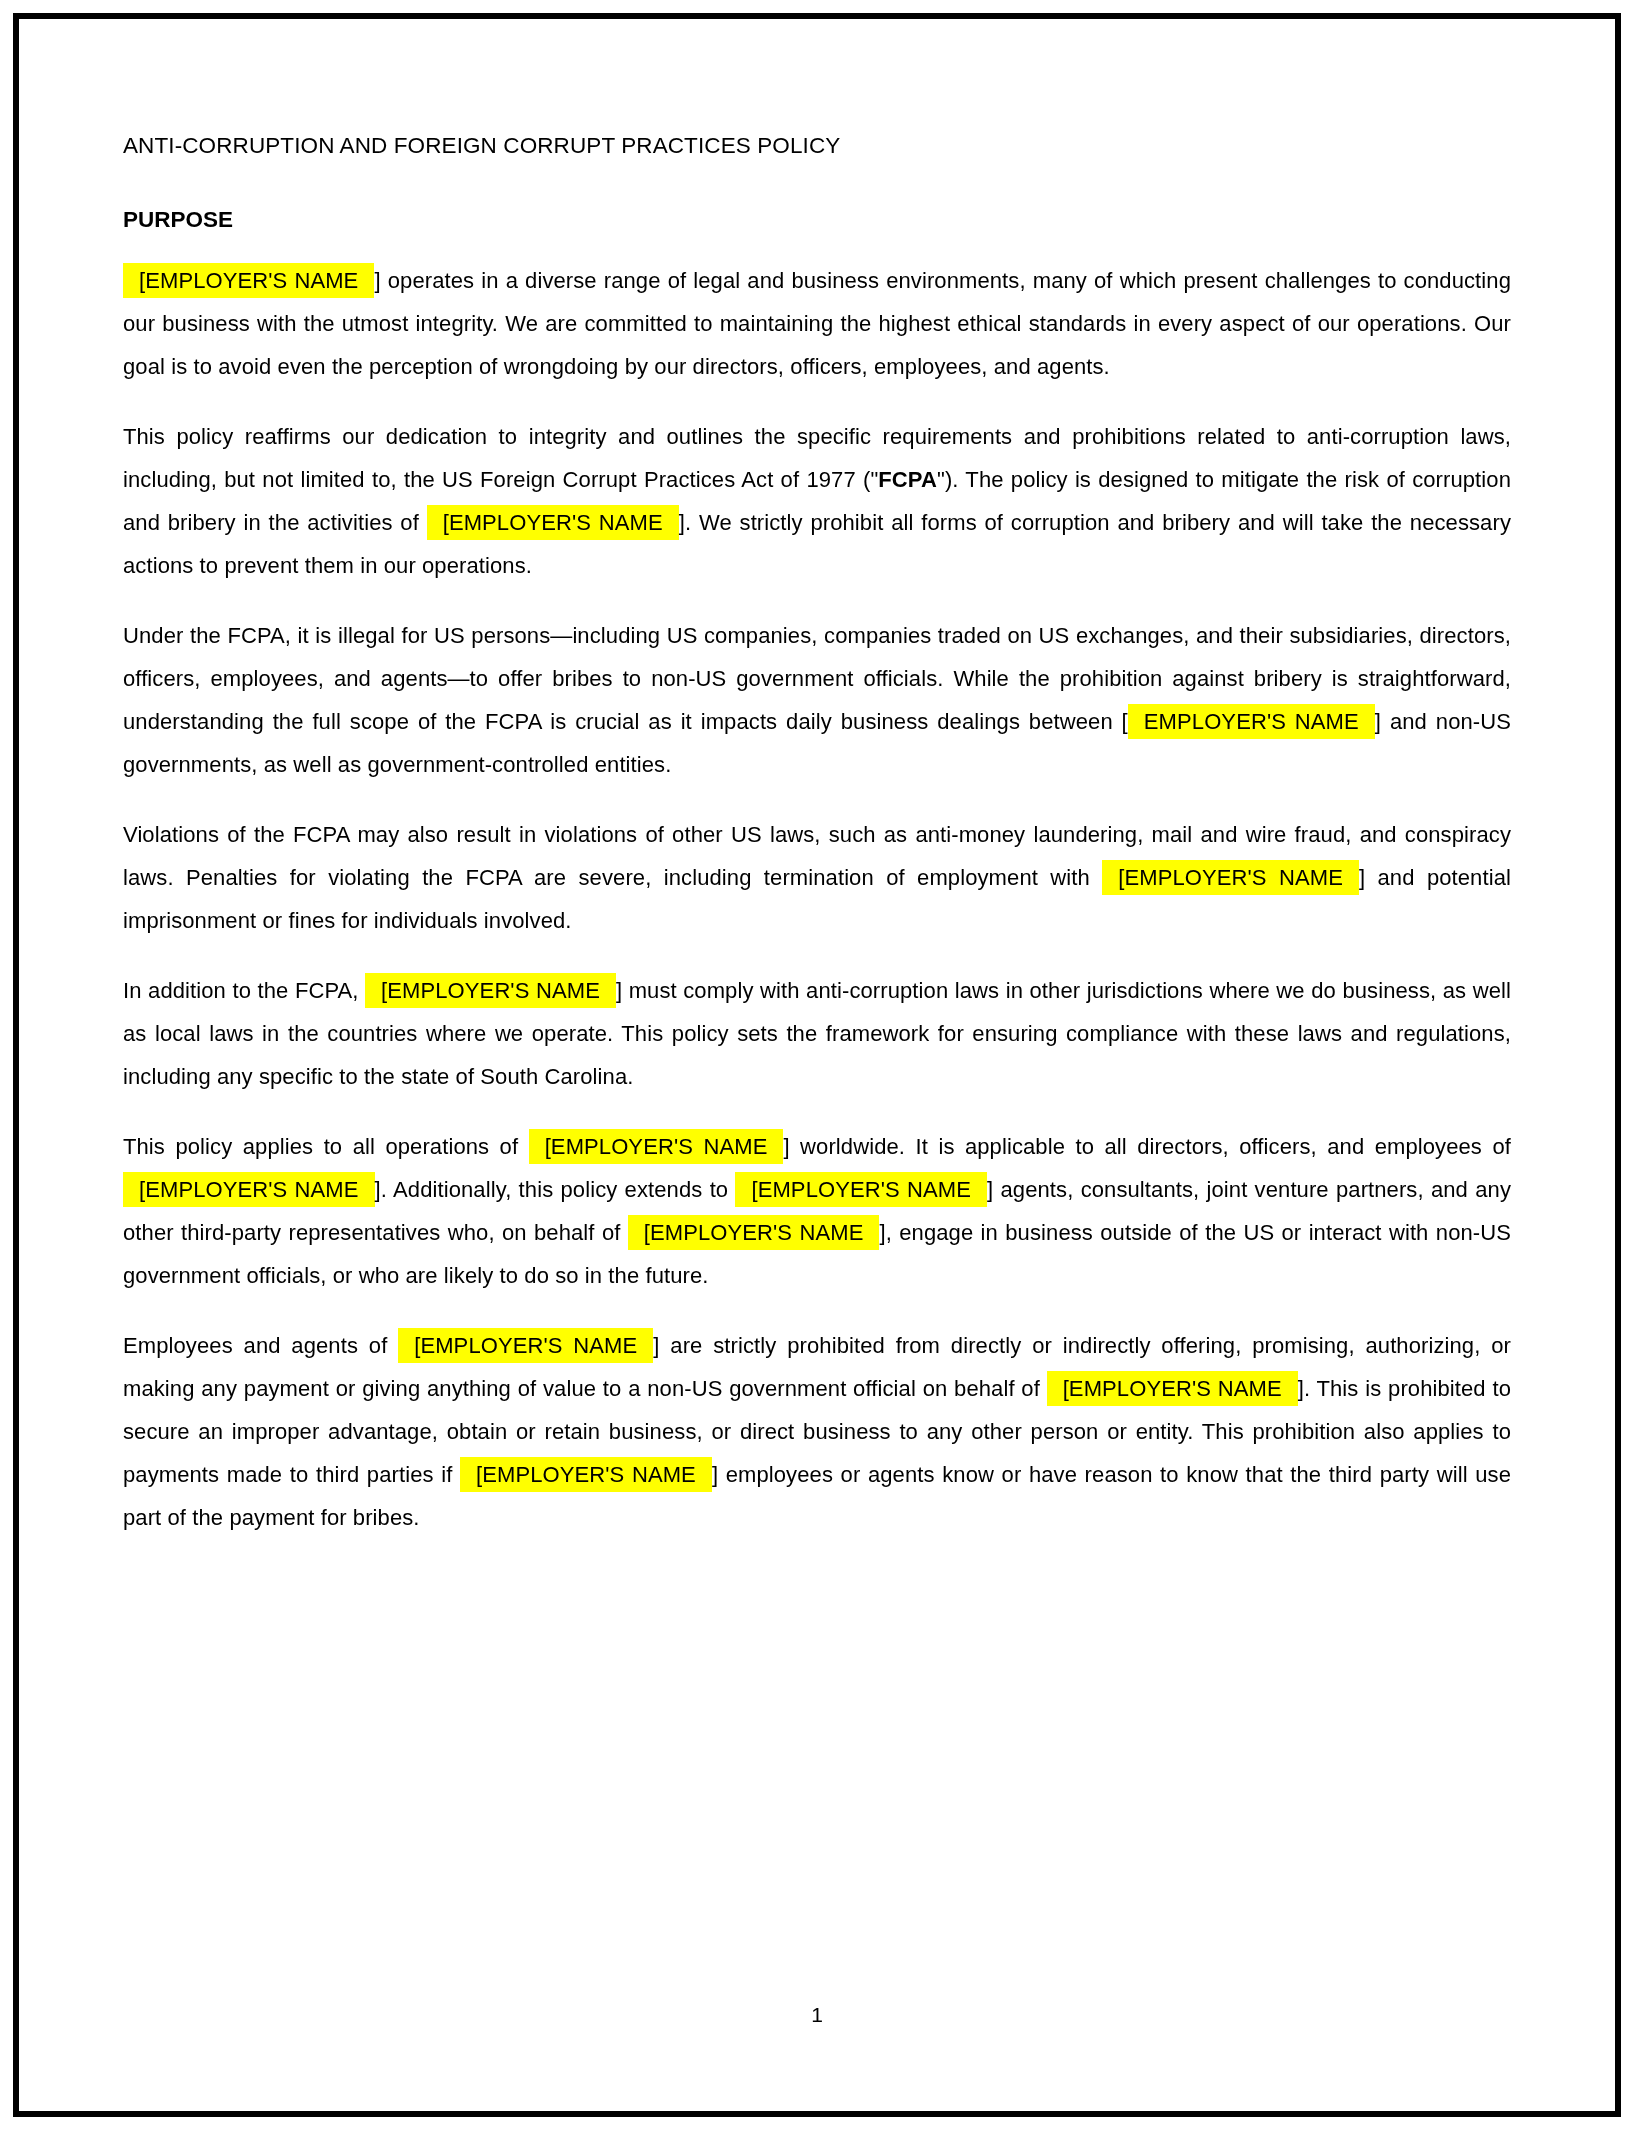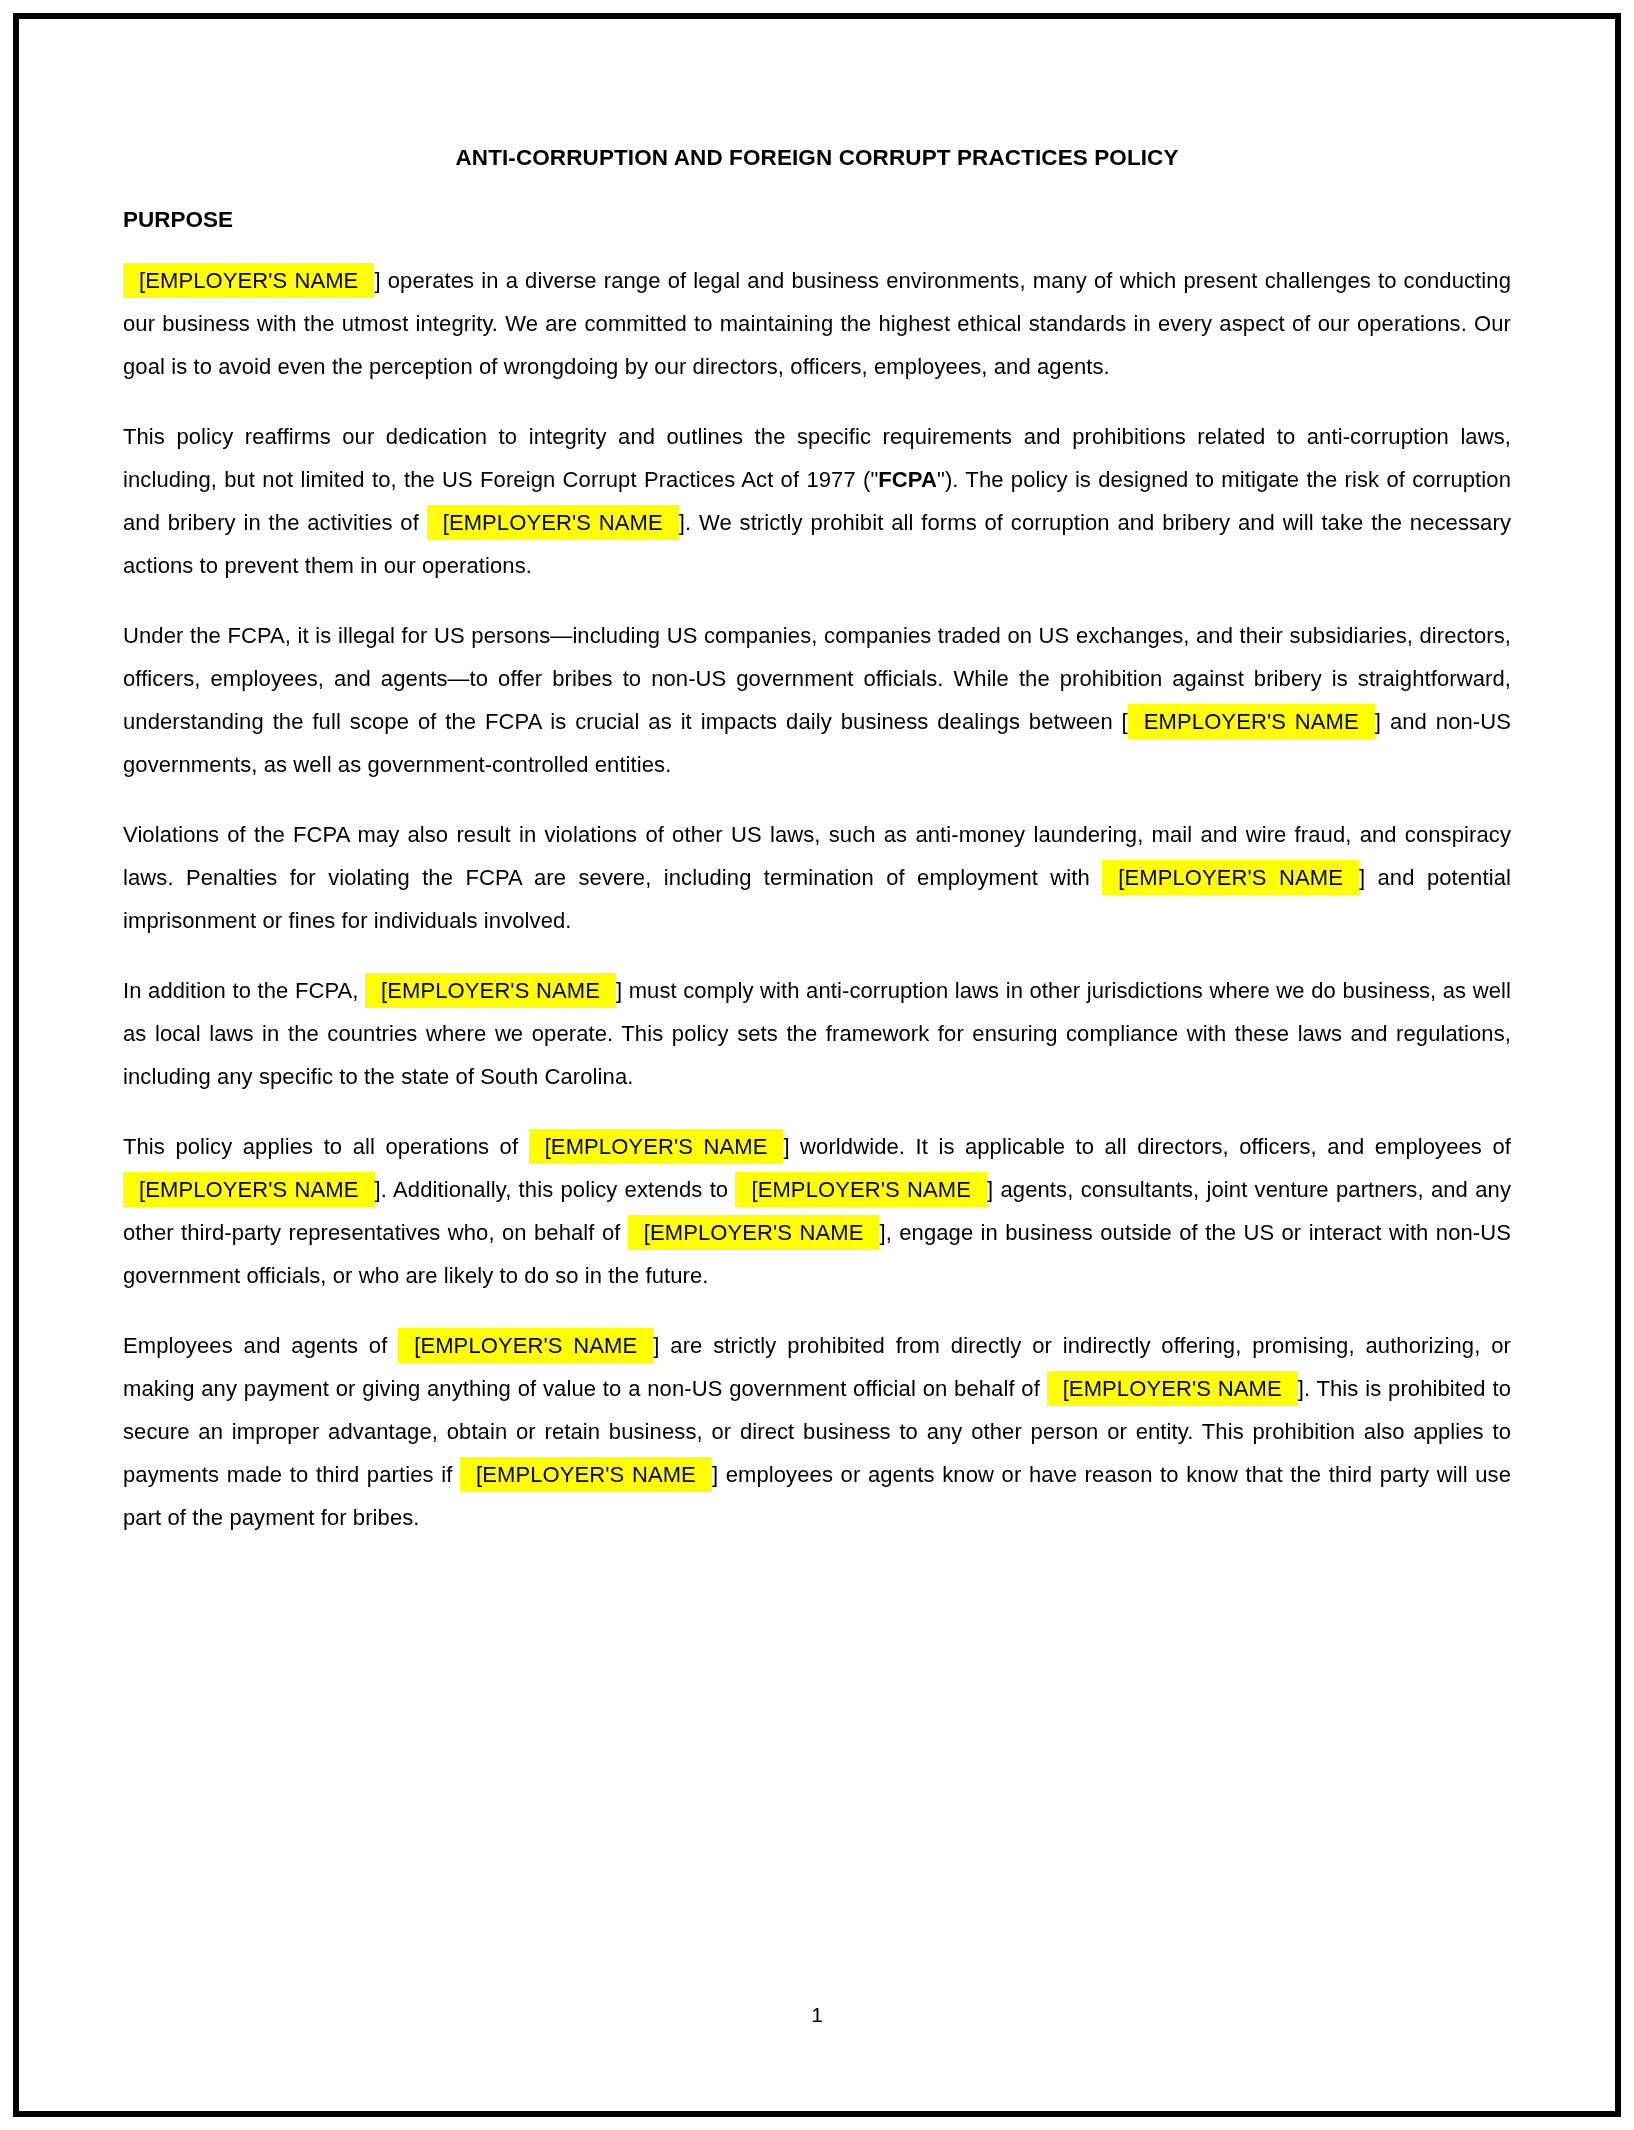--- a/index.html
+++ b/index.html
@@ -21,32 +21,30 @@
     right: 13px;
     bottom: 13px;
     border: 6px solid var(--border-color, #000);
     background: #fff;
     box-sizing: border-box;
   }
   .content {
     padding: 112px 104px 0 104px;
   }
   .doc-title {
-    text-align: center;
-    font-weight: 700;
+    font-weight: 400;
     font-size: 22.5px;
     line-height: 30px;
     letter-spacing: 0.1px;
-    margin-top: 12px;
   }
   .section-heading {
     font-weight: 700;
     font-size: 22.5px;
     line-height: 30px;
-    margin: 32px 0 24px 0;
+    margin: 44px 0 24px 0;
   }
   .para {
     font-size: 22px;
     line-height: 43px;
     text-align: justify;
     margin: 0 0 27px 0;
     letter-spacing: 0.1px;
   }
   .para .hl {
     background: var(--hl-color, #ffff00);

